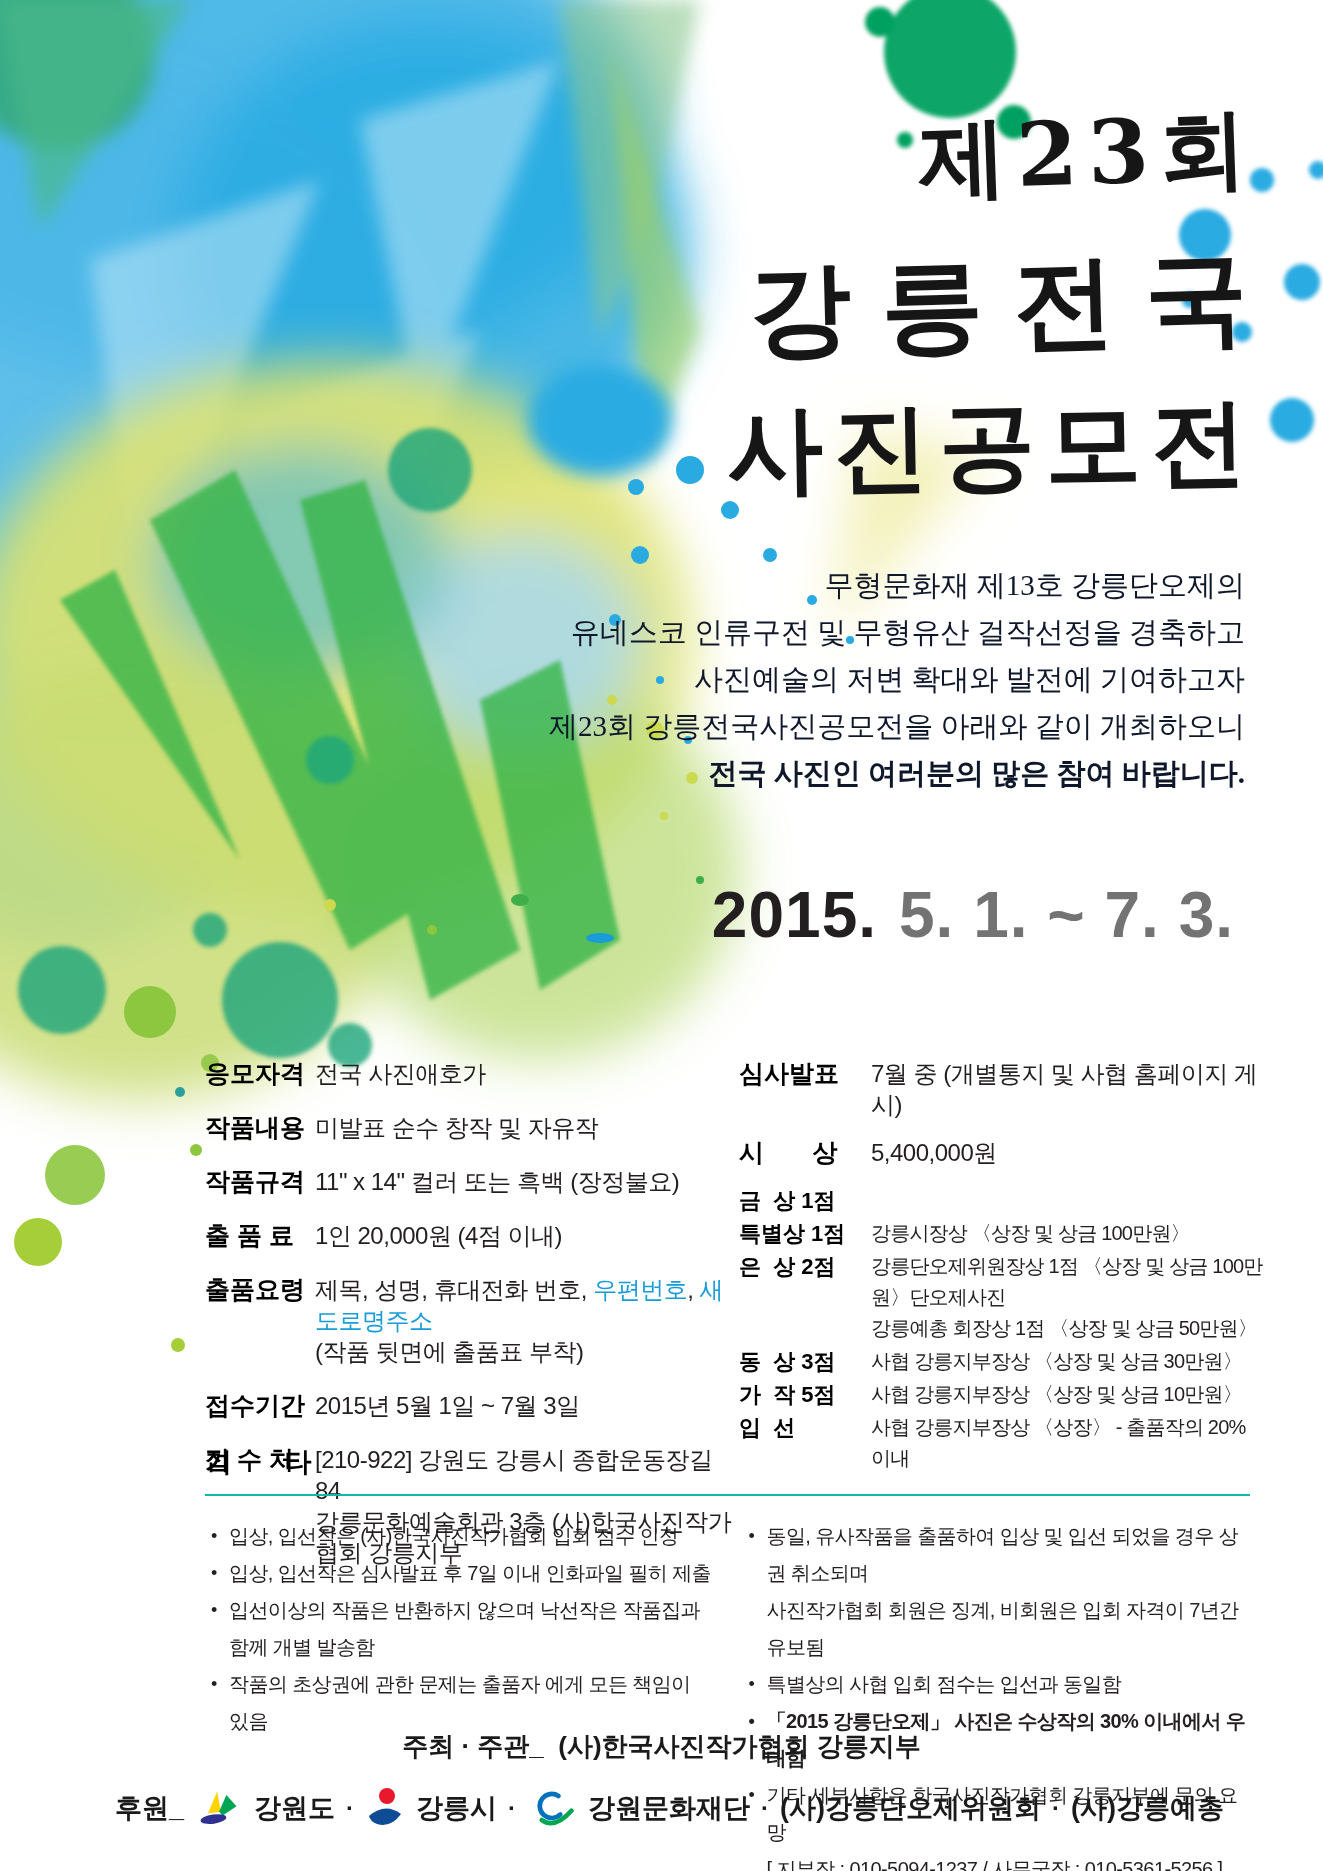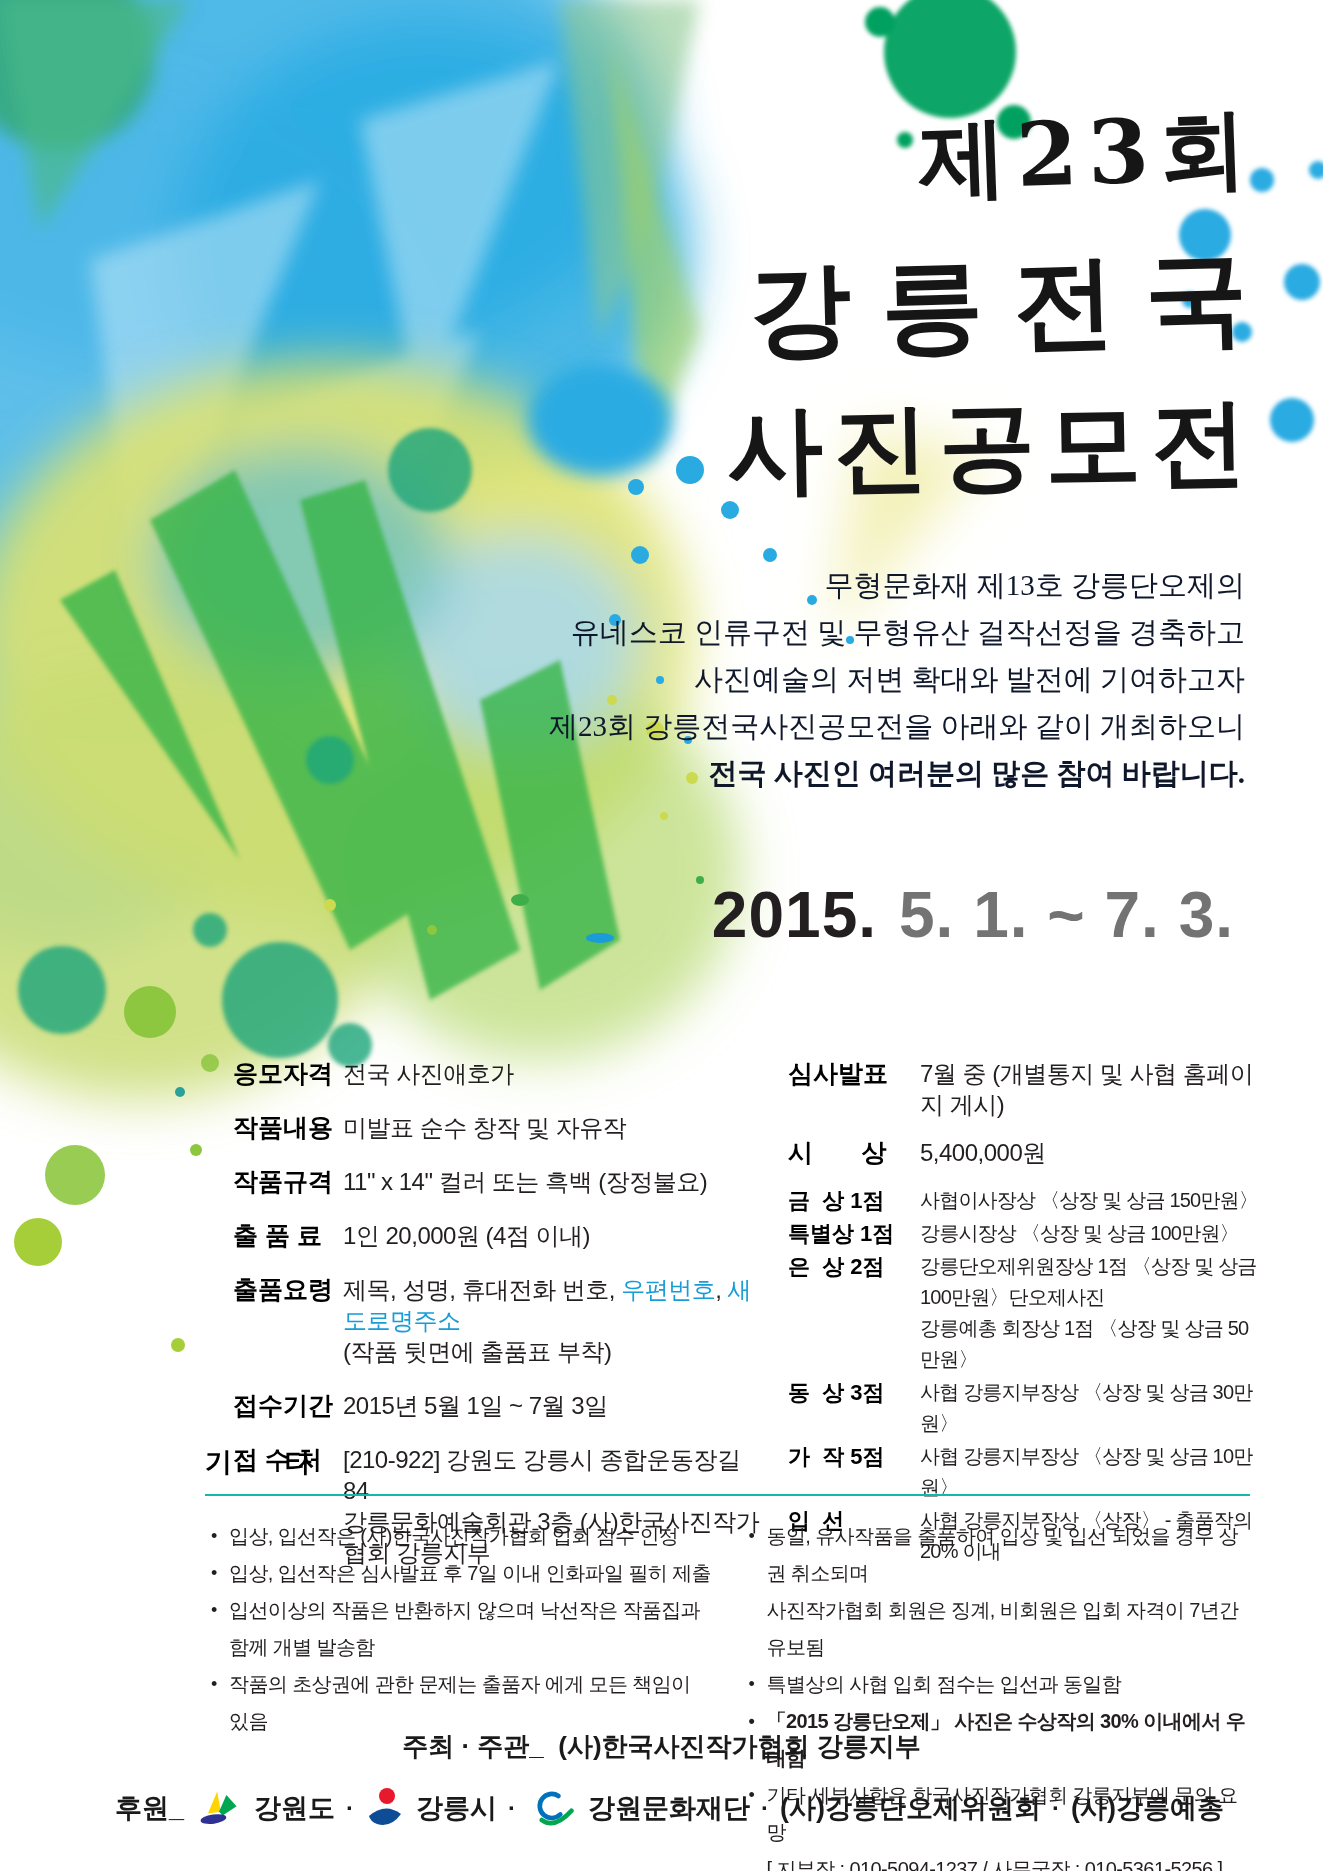--- a/index.html
+++ b/index.html
@@ -18,21 +18,21 @@
   .title-l3{font-size:96px;line-height:1;letter-spacing:10px;margin-right:-10px;margin-top:44px;transform:rotate(-1deg);}
   
   .intro{position:absolute;top:562px;right:78px;text-align:right;
     font-family:"Liberation Serif",serif;font-size:29px;line-height:47px;color:#0f172a;}
   .intro-em{font-weight:bold;}
   
   .date-line{position:absolute;top:878px;right:89px;font-weight:bold;font-size:64px;letter-spacing:1px;white-space:pre;}
   .date-year{color:#231f20;}
   .date-range{color:#737373;margin-left:22px;}
   
-  .details{position:absolute;top:1058px;left:205px;right:60px;display:flex;gap:25px;margin-left:28px;}
+  .details{position:absolute;top:1058px;left:205px;right:60px;display:flex;gap:4px;}
   .d-col-left{width:530px;flex:none;}
   .d-col-right{flex:1;min-width:0;}
   .d-row{display:flex;align-items:flex-start;}
   .d-row .lbl{flex:none;font-weight:bold;font-size:25px;line-height:31px;white-space:pre;color:#000;}
   .d-col-left .lbl{width:110px;}
   .d-col-right .lbl{width:132px;}
   .d-row .val{font-size:24px;line-height:31px;letter-spacing:-0.5px;}
   .d-col-left .d-row{margin-bottom:23px;}
   .d-col-right .d-row.big{margin-bottom:17px;}
   .d-col-right .d-row.award{margin-bottom:2px;}
@@ -230,21 +230,20 @@
       <div class="d-row big">
         <span class="lbl">심사발표</span>
         <span class="val">7월 중 (개별통지 및 사협 홈페이지 게시)</span>
       </div>
       <div class="d-row big">
         <span class="lbl">시       상</span>
         <span class="val">5,400,000원</span>
       </div>
       <div class="d-row award">
         <span class="lbl">금  상 1점</span>
-        <span class="val">사협이사장상 〈상장 및 상금 150만원〉</span>
       </div>
       <div class="d-row award">
         <span class="lbl">특별상 1점</span>
         <span class="val">강릉시장상 〈상장 및 상금 100만원〉</span>
       </div>
       <div class="d-row award">
         <span class="lbl">은  상 2점</span>
         <span class="val"><span>강릉단오제위원장상 1점 〈상장 및 상금 100만원〉단오제사진</span><span class="sub">강릉예총 회장상 1점 〈상장 및 상금 50만원〉</span></span>
       </div>
       <div class="d-row award">

